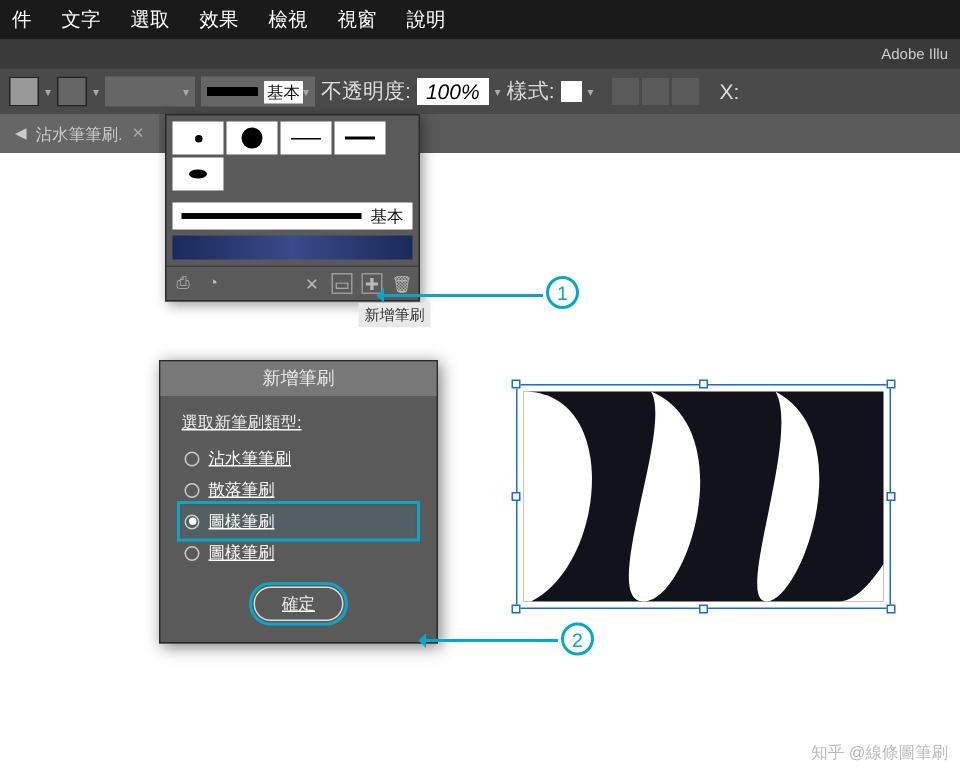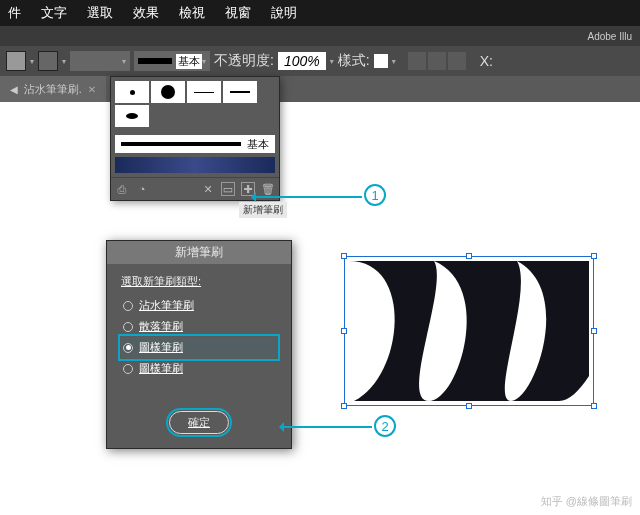--- a/index.html
+++ b/index.html
@@ -56,21 +56,21 @@
   .dialog { position: absolute; top: 240px; left: 106px; width: 186px; background: #5a5a5a; border:1px solid #2a2a2a; box-shadow: 2px 2px 10px rgba(0,0,0,.5); color:#fff; }
   .dlg-title { background:#787878; text-align:center; font-size:12px; padding:3px 0; color:#eaeaea; }
   .dlg-body { padding: 10px 14px 14px; text-decoration: underline; }
   .dlg-label { font-size: 11px; color:#eee; margin-bottom: 6px; }
   .opt { display:flex; align-items:center; gap:6px; font-size:11px; padding:3px 2px; }
   .opt .radio { width:10px; height:10px; border:1px solid #ccc; border-radius:50%; display:flex; align-items:center; justify-content:center; }
   .opt.selected { outline:2px solid #0aa6c7; outline-offset:1px; background: rgba(10,166,199,.08);}
   .opt.selected .radio::after { content:''; width:5px; height:5px; background:#fff; border-radius:50%; }
   .dlg-btns { display:flex; gap:8px; justify-content:center; margin-top:12px; }
   .btn { border:1px solid #ddd; border-radius:12px; padding:3px 18px; font-size:11px; color:#eee; background:transparent; }
-  .btn.primary { outline:2px solid #0aa6c7; outline-offset:1px;margin-top:20px; }
+  .btn.primary { outline:2px solid #0aa6c7; outline-offset:1px; }
   
   
   .art-select { position:absolute; top: 256px; left: 344px; width: 250px; height: 150px; }
   .art-bb { position:absolute; inset:0; border:1px solid #1b6dd1; }
   .hd { position:absolute; width:6px; height:6px; background:#fff; border:1px solid #1b6dd1; }
   .hd.tl{top:-3px;left:-3px}.hd.tm{top:-3px;left:calc(50% - 3px)}.hd.tr{top:-3px;right:-3px}
   .hd.ml{top:calc(50% - 3px);left:-3px}.hd.mr{top:calc(50% - 3px);right:-3px}
   .hd.bl{bottom:-3px;left:-3px}.hd.bm{bottom:-3px;left:calc(50% - 3px)}.hd.br{bottom:-3px;right:-3px}
   .art-svg { width:100%; height:100%; display:block; }
   

